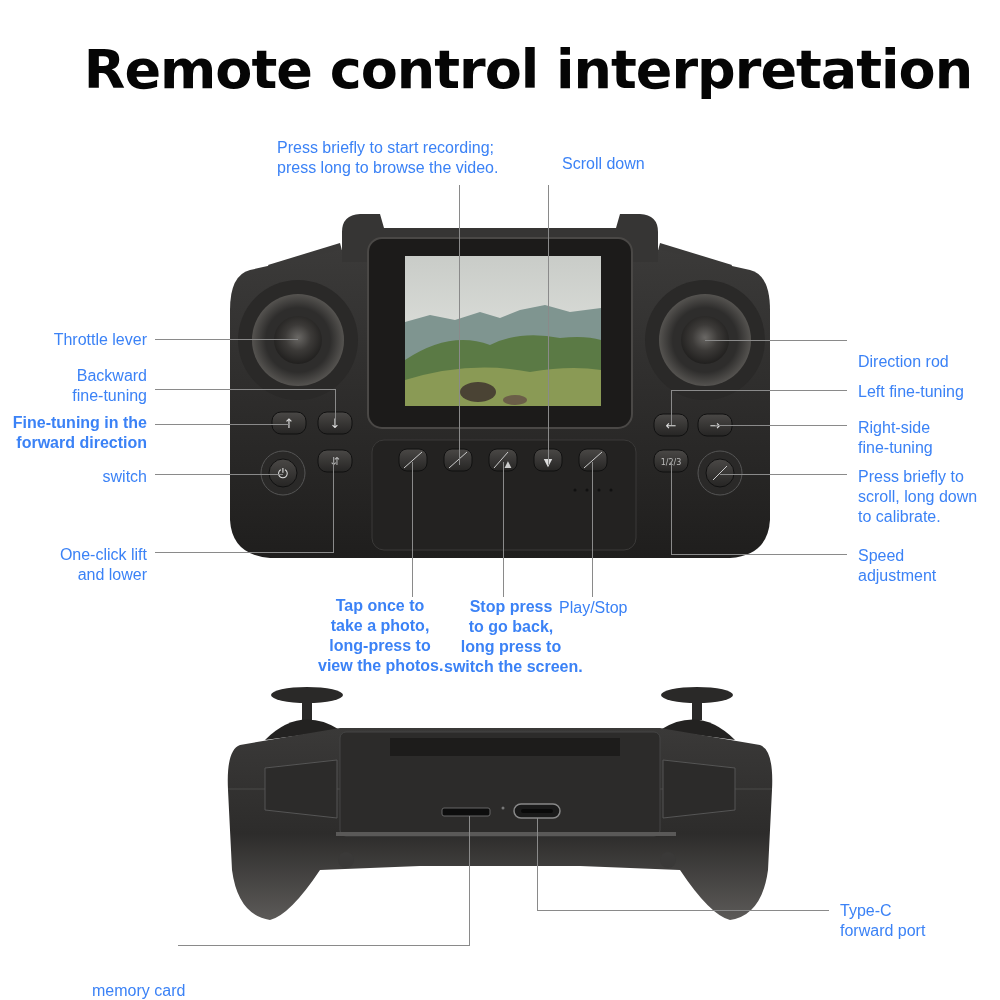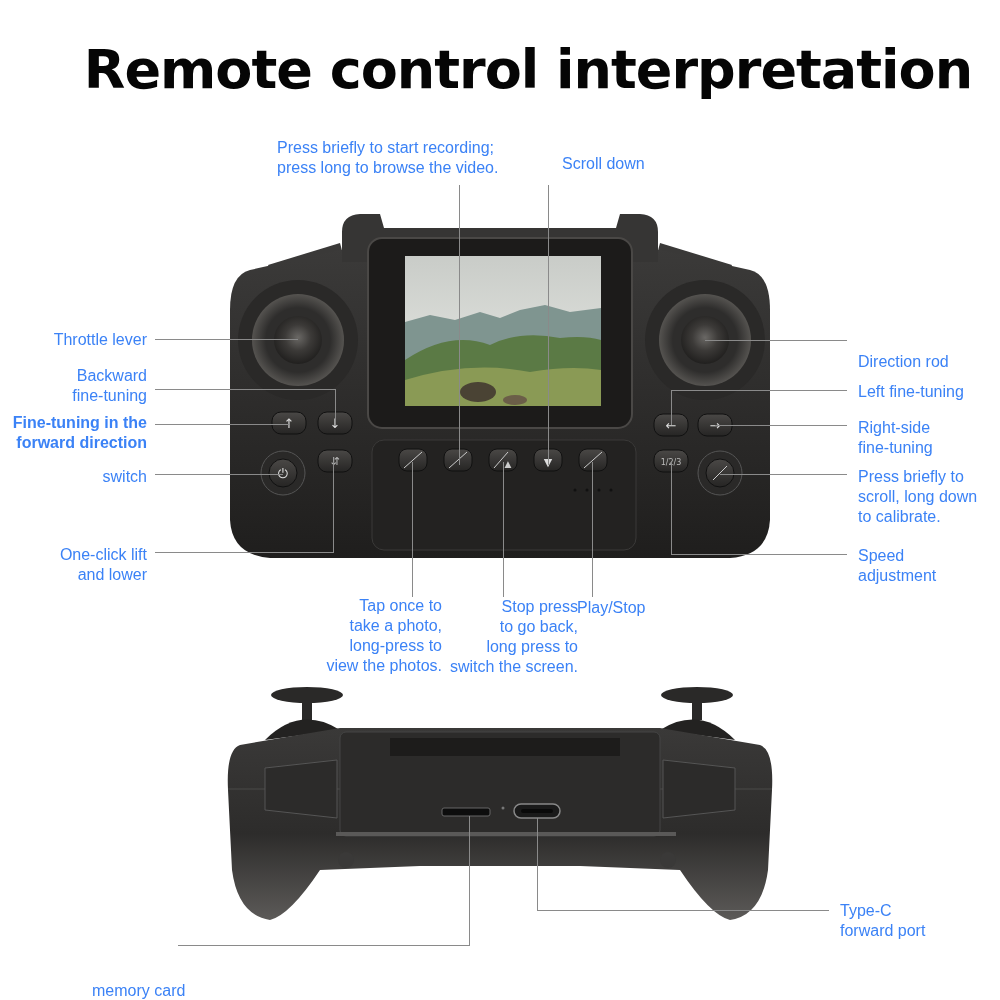--- a/index.html
+++ b/index.html
@@ -3,21 +3,21 @@
 <meta charset="utf-8">
 <style>
   html, body { margin:0; padding:0; background:#ffffff; }
   body { width:1000px; height:1000px; position:relative; overflow:hidden;
          font-family:"Liberation Sans", sans-serif; color:#111; }
   .title { position:absolute; left:0; top:38px; width:1000px; text-align:center;
            font-family:"DejaVu Sans", sans-serif; font-weight:bold; font-size:54px;
            letter-spacing:-1px; color:#050505;padding-left:28px; }
   .label { position:absolute; font-size:16px; line-height:20px; color:#3b82f6; white-space:pre; }
   .r { text-align:right; }
-  .c { text-align:right; }
+  .c { text-align:center;font-weight:bold; }
   .ln { position:absolute; background:#8a8a8a; }
   .h { height:1px; }
   .v { width:1px; }
   svg { position:absolute; }
 </style>
 </head>
 <body>
 
 <div class="title">Remote control interpretation</div>
 
@@ -214,21 +214,21 @@
 <div class="label r" style="right:853px;top:545px;">One-click lift
 and lower</div>
 <div class="label c" style="left:318px;top:596px;width:124px;">Tap once to
 take a photo,
 long-press to
 view the photos.</div>
 <div class="label c" style="left:444px;top:597px;width:134px;">Stop press
 to go back,
 long press to
 switch the screen.</div>
-<div class="label" style="left:577px;top:598px;">Play/Stop</div>
+<div class="label" style="left:559px;top:598px;">Play/Stop</div>
 <div class="label" style="left:858px;top:352px;">Direction rod</div>
 <div class="label" style="left:858px;top:382px;">Left fine-tuning</div>
 <div class="label" style="left:858px;top:418px;">Right-side
 fine-tuning</div>
 <div class="label" style="left:858px;top:467px;">Press briefly to
 scroll, long down
 to calibrate.</div>
 <div class="label" style="left:858px;top:546px;">Speed
 adjustment</div>
 

